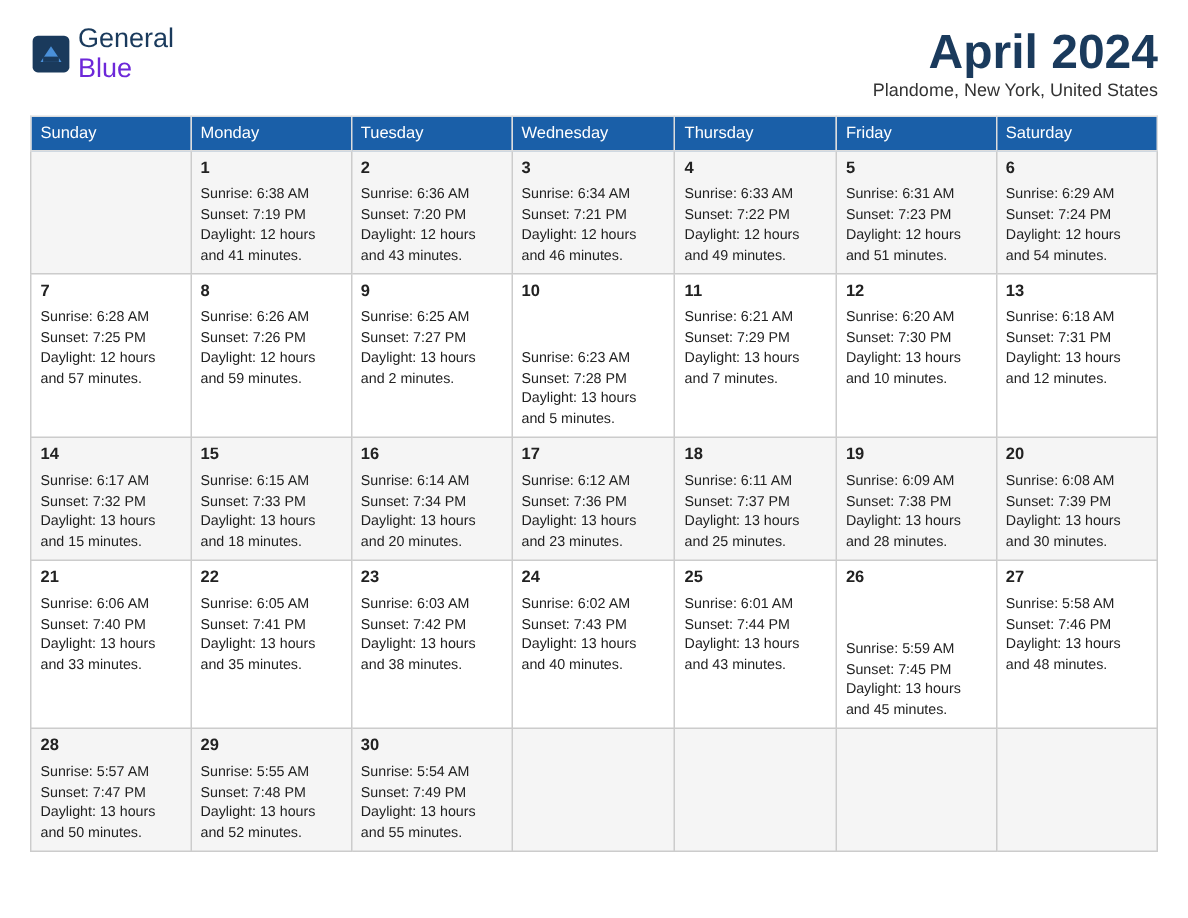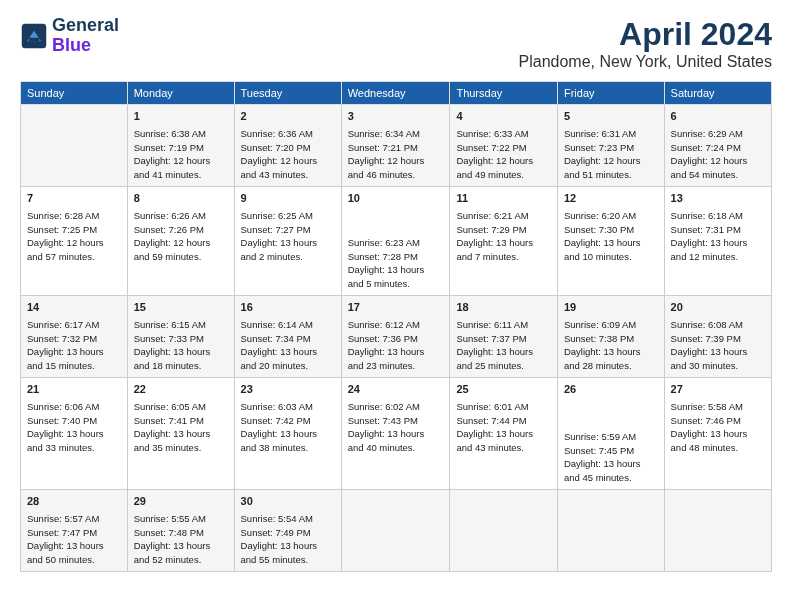--- a/index.html
+++ b/index.html
@@ -19,21 +19,21 @@
       justify-content: space-between;
       align-items: flex-start;
       margin-bottom: 10px;
     }
     .logo {
       display: flex;
       align-items: center;
     }
     .logo-text {
       font-size: 18px;
-      font-weight: bold;
+      font-weight: normal;
       color: #1a3a5c;
       line-height: 1.1;
     }
     .logo-text span {
       color: #6d28d9;
       margin-top: 24px;
     }
     .logo-icon {
       width: 28px;
       height: 28px;
@@ -41,21 +41,21 @@
     }
     .title-block {
       text-align: right;
     }
     .month-title {
       font-size: 32px;
       font-weight: bold;
       color: #1a3a5c;
     }
     .location {
-      font-size: 16px;
+      font-size: 12px;
       color: #333;
     }
     table {
       width: 100%;
       border-collapse: collapse;
       font-size: 10px;
     }
     thead tr th {
       background-color: #1a5fa8;
       color: #fff;

